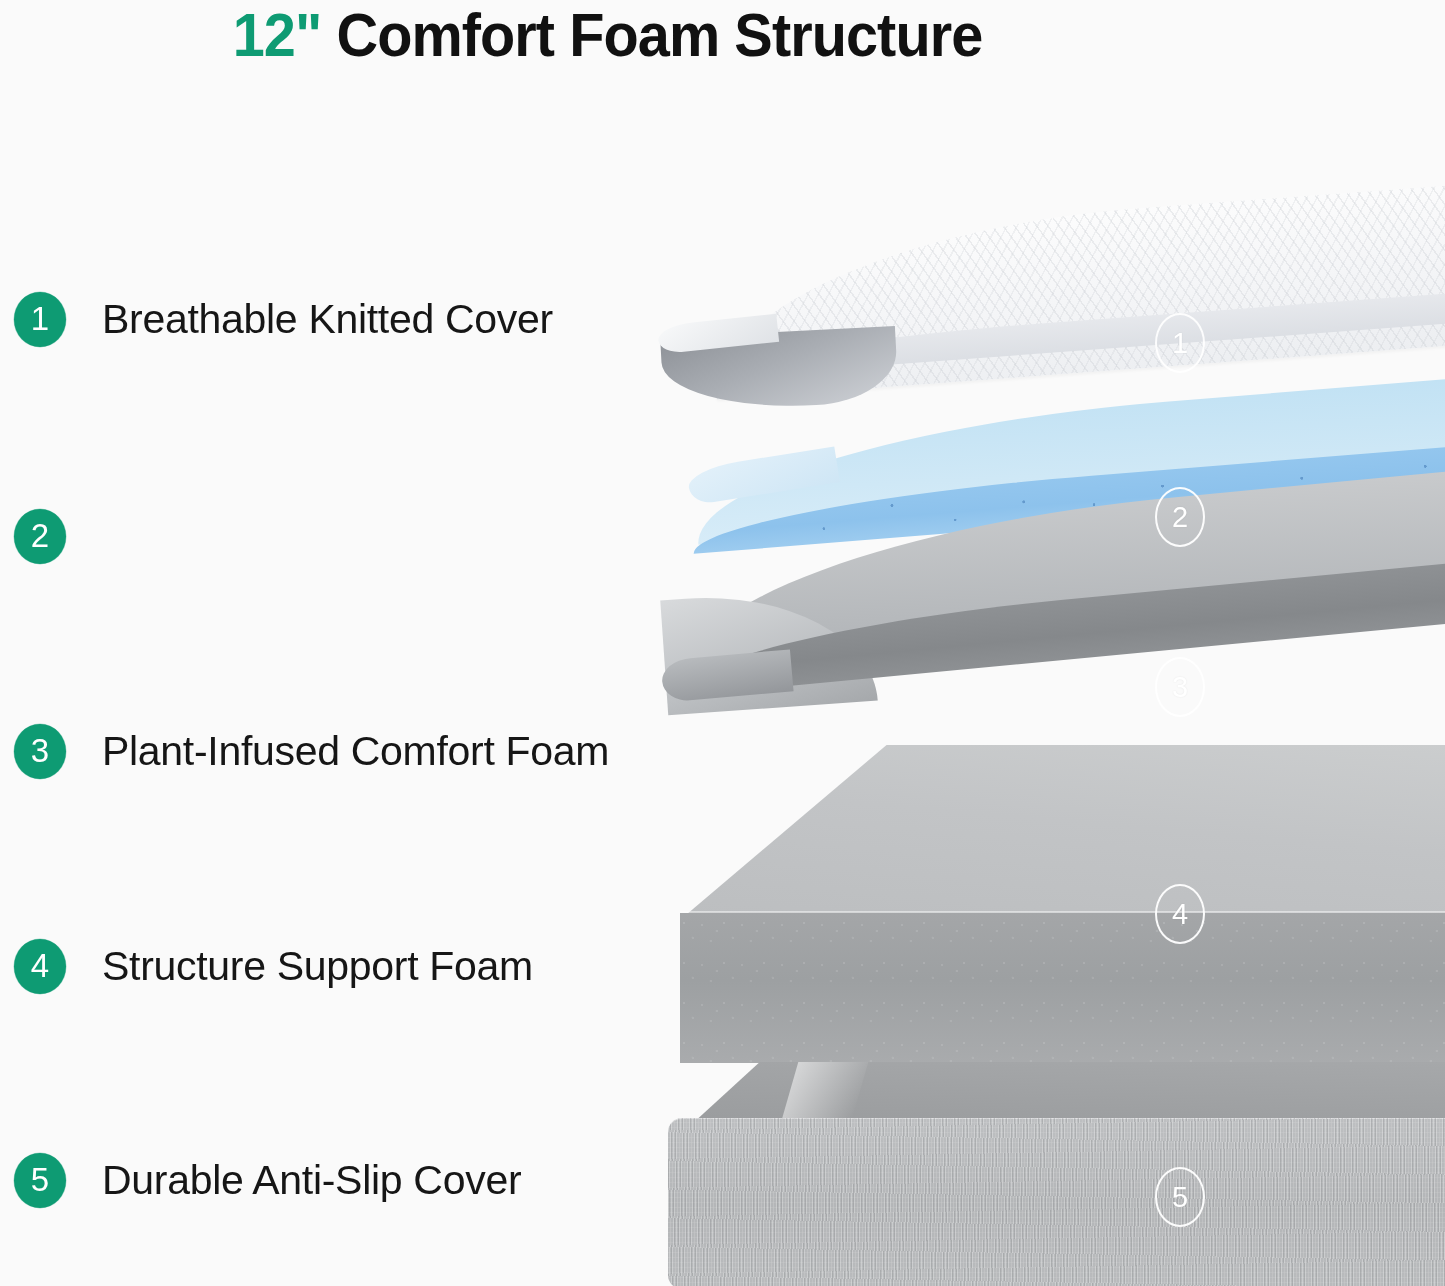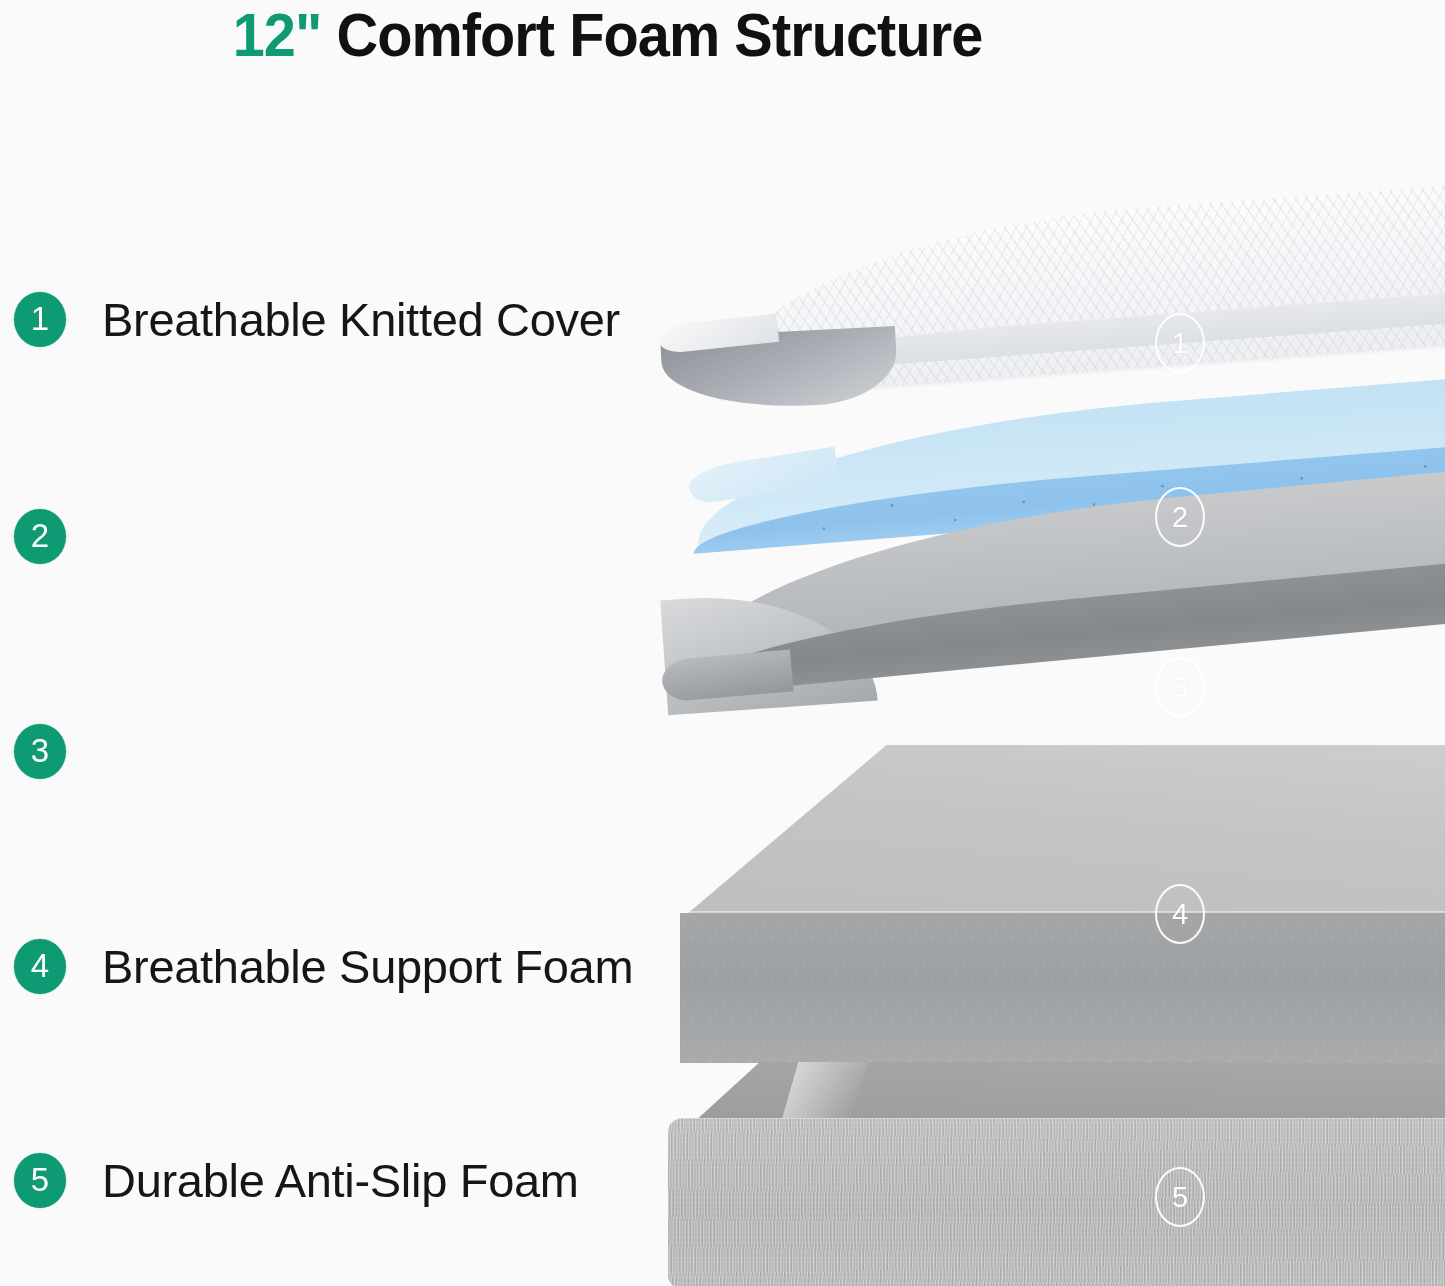--- a/index.html
+++ b/index.html
@@ -51,21 +51,21 @@
     display: flex;
     align-items: center;
     justify-content: center;
     font-size: 33px;
     font-weight: 400;
     flex: 0 0 auto;
     box-shadow: 0 0 0 0.5px rgba(14,155,115,0.35);
   }
   .legend-label {
     margin-left: 36px;
-    font-size: 47px;
+    font-size: 41px;
     color: #161616;
     white-space: nowrap;
     letter-spacing: -0.3px;
   }
   .legend-label .tm {
     font-size: 0.6em;
     vertical-align: 0.55em;
     letter-spacing: 0;
   }
 
@@ -318,30 +318,31 @@
     <div class="badge">1</div>
     <div class="legend-label">Breathable Knitted Cover</div>
   </div>
 
   <div class="legend-row" style="top:507px">
     <div class="badge">2</div>
   </div>
 
   <div class="legend-row" style="top:722px">
     <div class="badge">3</div>
+    <div class="legend-label">Plant-Infused Comfort Foam</div>
   </div>
 
   <div class="legend-row" style="top:937px">
     <div class="badge">4</div>
-    <div class="legend-label">Breathable Support Foam</div>
+    <div class="legend-label">Structure Support Foam</div>
   </div>
 
   <div class="legend-row" style="top:1151px">
     <div class="badge">5</div>
-    <div class="legend-label">Durable Anti-Slip Foam</div>
+    <div class="legend-label">Durable Anti-Slip Cover</div>
   </div>
 
   <div id="stack">
 
     <div class="layer" id="layer1">
       <div class="sheet-top"></div>
       <div class="knit"></div>
       <div class="edge"></div>
       <div class="curl"></div>
       <div class="curl-fold"></div>

